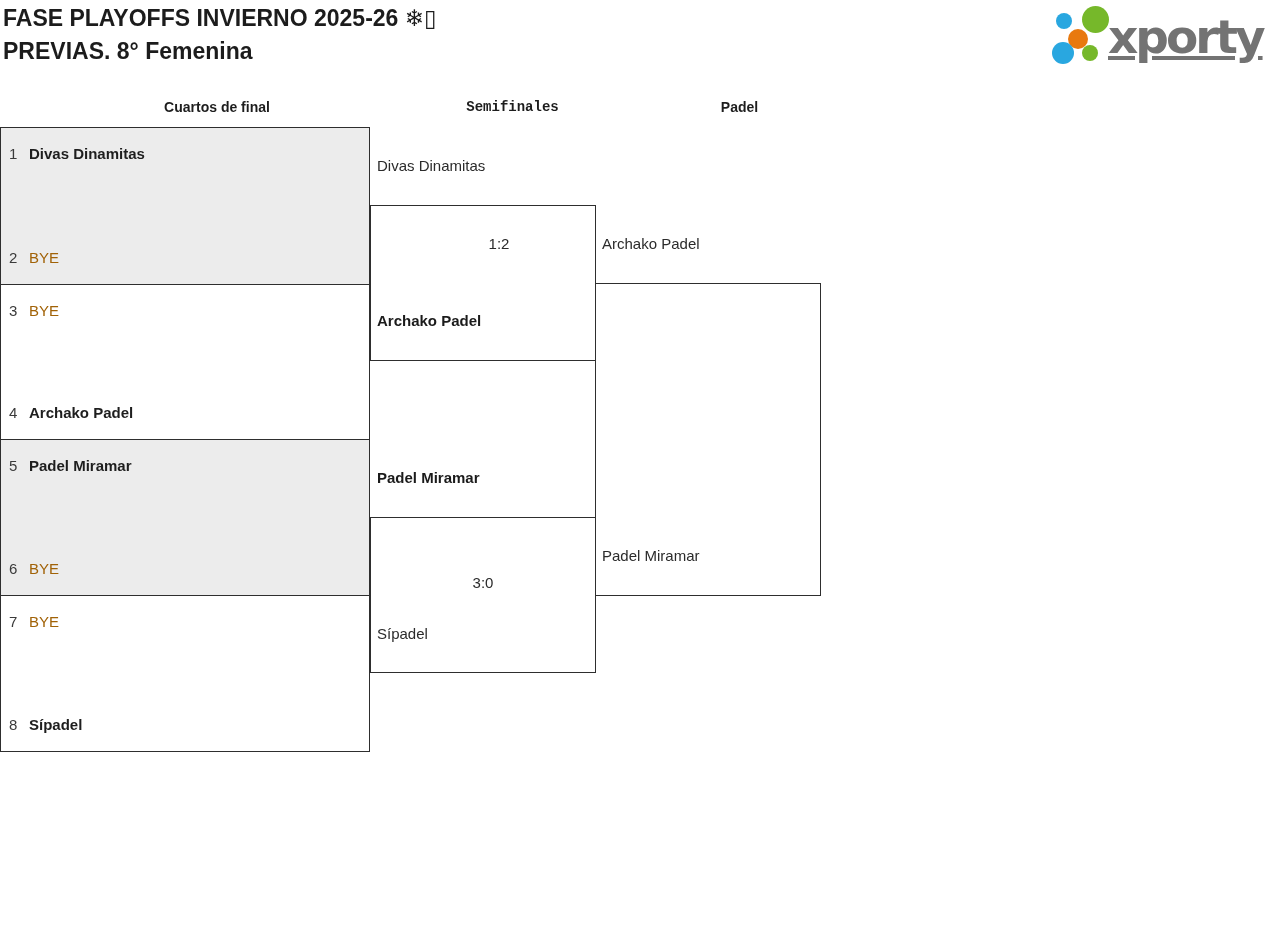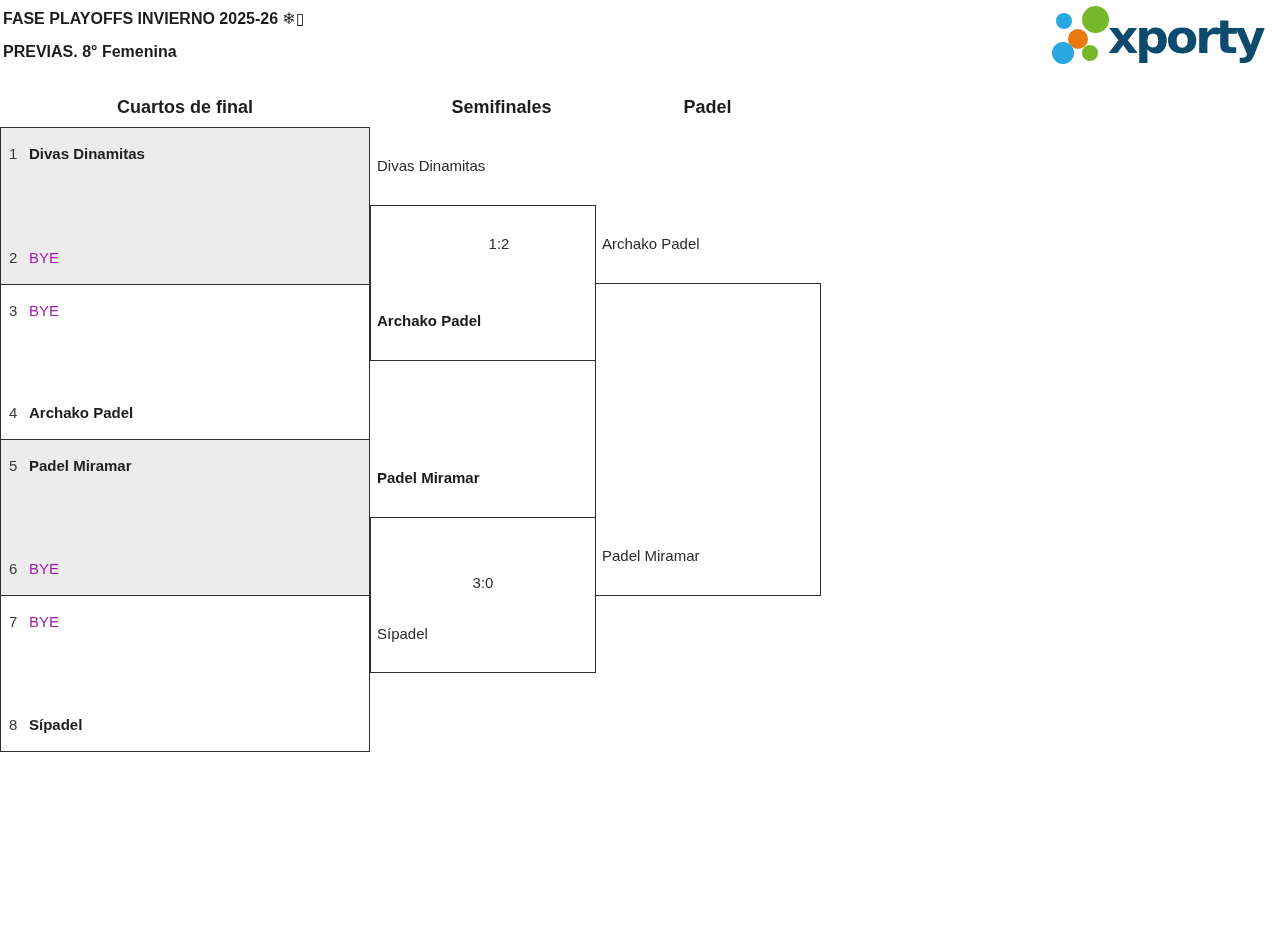--- a/index.html
+++ b/index.html
@@ -17,21 +17,21 @@
     width: 1280px;
     height: 949px;
     background: #ffffff;
   }
 
   
   .page-title {
     position: absolute;
     left: 3px;
     top: 2px;
-    font-size: 16px;
+    font-size: 23px;
     font-weight: 700;
     line-height: 33px;
     color: #1c1c1c;
     letter-spacing: 0;
     white-space: pre;
   }
 
   
   .logo {
     position: absolute;
@@ -55,26 +55,27 @@
     font-family: "DejaVu Sans", "Liberation Sans", sans-serif;
   }
 
   
   .round-header {
     position: absolute;
     top: 97px;
     height: 20px;
     line-height: 20px;
     text-align: center;
-    font-size: 18px;
+    font-size: 14px;
     font-weight: 600;
     color: #1d1d1d;
+    margin-left: 32px;
   }
   .rh-qf { left: 0; width: 370px; }
-  .rh-sf { left: 389px; width: 225px; }
+  .rh-sf { left: 368px; width: 225px; font-family: Liberation Mono, monospace; }
   .rh-f  { left: 595px; width: 225px; }
 
   
   .qf-box {
     position: absolute;
     left: 0;
     width: 370px;
     border: 1px solid #2e2e2e;
     box-sizing: border-box;
     display: flex;
@@ -96,21 +97,21 @@
     line-height: 20px;
     font-size: 15px;
   }
   .seed {
     width: 20px;
     flex: 0 0 20px;
     font-weight: 400;
     color: #3a3a3a;
   }
   .team-name { font-weight: 600; color: #1e1e1e; }
-  .bye-name  { font-weight: 400; color: #a21caf; }
+  .bye-name  { font-weight: 400; color: #a16207; }
 
   
   .match-box {
     position: absolute;
     border: 1px solid #2e2e2e;
     box-sizing: border-box;
     background: transparent;
   }
   .sf1-box   { left: 370px; top: 205px; width: 226px; height: 156px; }
   .sf2-box   { left: 370px; top: 517px; width: 226px; height: 156px; }
@@ -154,21 +155,21 @@
 <div id="stage">
 
   <div class="page-title"><span>FASE PLAYOFFS INVIERNO 2025-26 ❄▯</span><br><span>PREVIAS. 8° Femenina</span></div>
 
   <div class="logo">
     <span class="dot" style="left:8px;  top:13px; width:16px; height:16px; background:#29a7e0;"></span>
     <span class="dot" style="left:34px; top:6px;  width:27px; height:27px; background:#76b82a;"></span>
     <span class="dot" style="left:20px; top:29px; width:20px; height:20px; background:#e8790f;"></span>
     <span class="dot" style="left:4px;  top:42px; width:22px; height:22px; background:#29a7e0;"></span>
     <span class="dot" style="left:34px; top:45px; width:16px; height:16px; background:#76b82a;"></span>
-    <span class="wordmark" style="color:#0c4a6e;">xporty</span>
+    <span class="wordmark" style="color:#737373;text-decoration:underline;">xporty</span>
   </div>
 
   <div class="round-header rh-qf">Cuartos de final</div>
   <div class="round-header rh-sf">Semifinales</div>
   <div class="round-header rh-f">Padel</div>
 
   <div class="qf-box qf-1 shaded">
     <div class="slot-row">
       <span class="seed">1</span>
       <span class="team-name">Divas Dinamitas</span>

